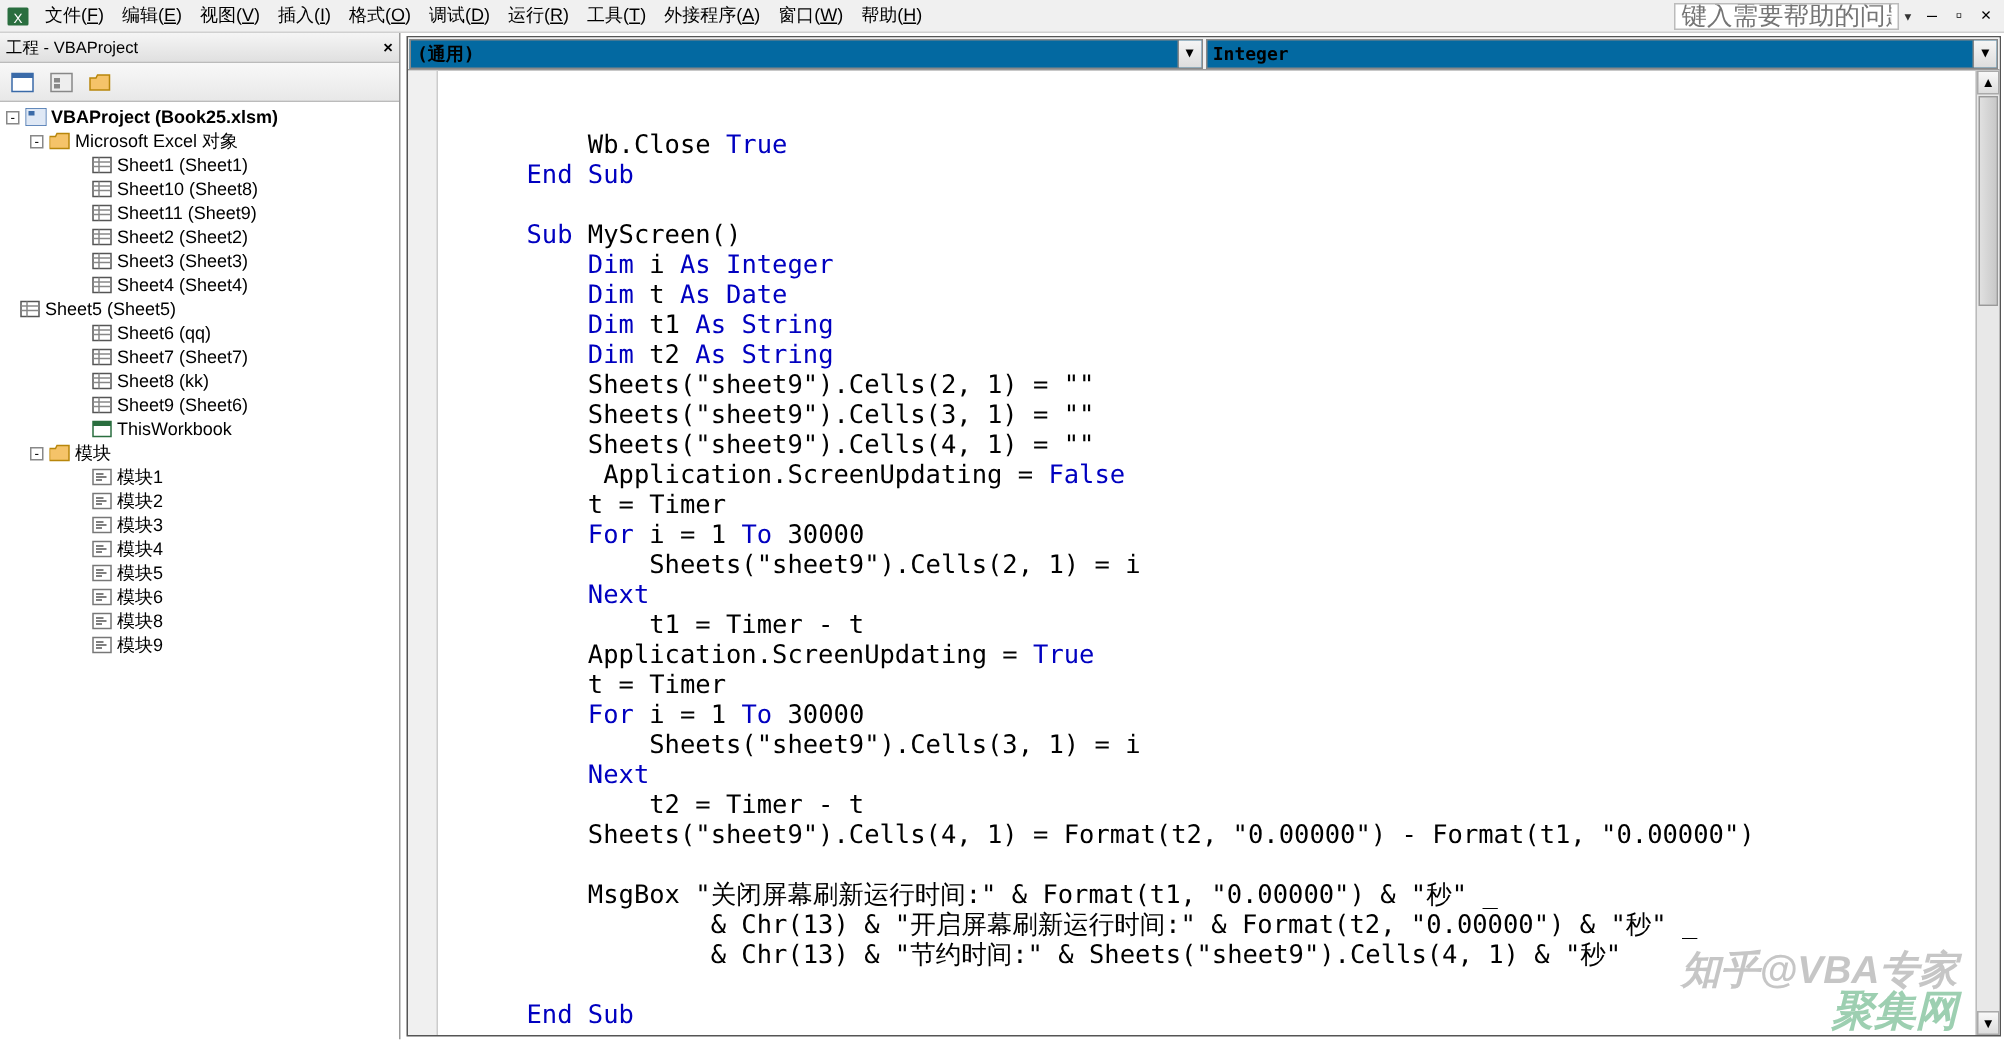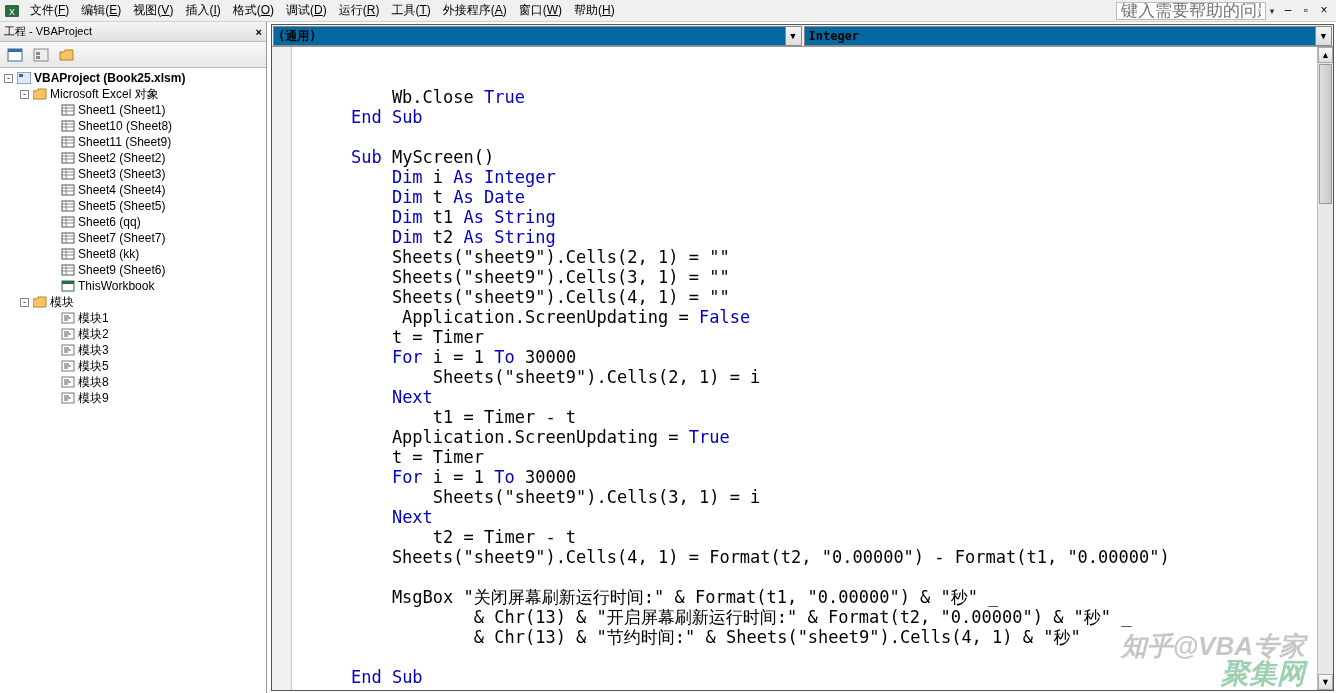--- a/index.html
+++ b/index.html
@@ -165,21 +165,21 @@
           <span class="tree-icon">
             <svg width="14" height="12">
               <rect x="1" y="1" width="12" height="10" fill="#fff" stroke="#555"></rect>
               <line x1="1" y1="4" x2="13" y2="4" stroke="#888"></line>
               <line x1="1" y1="7" x2="13" y2="7" stroke="#888"></line>
               <line x1="5" y1="1" x2="5" y2="11" stroke="#888"></line>
             </svg>
           </span>
           <span>Sheet4 (Sheet4)</span>
         </div>
-        <div class="tree-row" style="padding-left: 48px;">
+        <div class="tree-row" style="">
           <span style="display:inline-block;width:12px"></span>
           <span class="tree-icon">
             <svg width="14" height="12">
               <rect x="1" y="1" width="12" height="10" fill="#fff" stroke="#555"></rect>
               <line x1="1" y1="4" x2="13" y2="4" stroke="#888"></line>
               <line x1="1" y1="7" x2="13" y2="7" stroke="#888"></line>
               <line x1="5" y1="1" x2="5" y2="11" stroke="#888"></line>
             </svg>
           </span>
           <span>Sheet5 (Sheet5)</span>
@@ -290,21 +290,45 @@
         <div class="tree-row" style="padding-left: 48px;">
           <span style="display:inline-block;width:12px"></span>
           <span class="tree-icon">
             <svg width="14" height="12">
               <rect x="1" y="1" width="12" height="10" fill="#fff" stroke="#777"></rect>
               <line x1="3" y1="4" x2="8" y2="4" stroke="#555"></line>
               <line x1="3" y1="6" x2="10" y2="6" stroke="#555"></line>
               <line x1="3" y1="8" x2="7" y2="8" stroke="#555"></line>
             </svg>
           </span>
+          <span>模块4</span>
+        </div>
+        <div class="tree-row" style="padding-left: 48px;">
+          <span style="display:inline-block;width:12px"></span>
+          <span class="tree-icon">
+            <svg width="14" height="12">
+              <rect x="1" y="1" width="12" height="10" fill="#fff" stroke="#777"></rect>
+              <line x1="3" y1="4" x2="8" y2="4" stroke="#555"></line>
+              <line x1="3" y1="6" x2="10" y2="6" stroke="#555"></line>
+              <line x1="3" y1="8" x2="7" y2="8" stroke="#555"></line>
+            </svg>
+          </span>
           <span>模块5</span>
+        </div>
+        <div class="tree-row" style="padding-left: 48px;">
+          <span style="display:inline-block;width:12px"></span>
+          <span class="tree-icon">
+            <svg width="14" height="12">
+              <rect x="1" y="1" width="12" height="10" fill="#fff" stroke="#777"></rect>
+              <line x1="3" y1="4" x2="8" y2="4" stroke="#555"></line>
+              <line x1="3" y1="6" x2="10" y2="6" stroke="#555"></line>
+              <line x1="3" y1="8" x2="7" y2="8" stroke="#555"></line>
+            </svg>
+          </span>
+          <span>模块6</span>
         </div>
         <div class="tree-row" style="padding-left: 48px;">
           <span style="display:inline-block;width:12px"></span>
           <span class="tree-icon">
             <svg width="14" height="12">
               <rect x="1" y="1" width="12" height="10" fill="#fff" stroke="#777"></rect>
               <line x1="3" y1="4" x2="8" y2="4" stroke="#555"></line>
               <line x1="3" y1="6" x2="10" y2="6" stroke="#555"></line>
               <line x1="3" y1="8" x2="7" y2="8" stroke="#555"></line>
             </svg>

